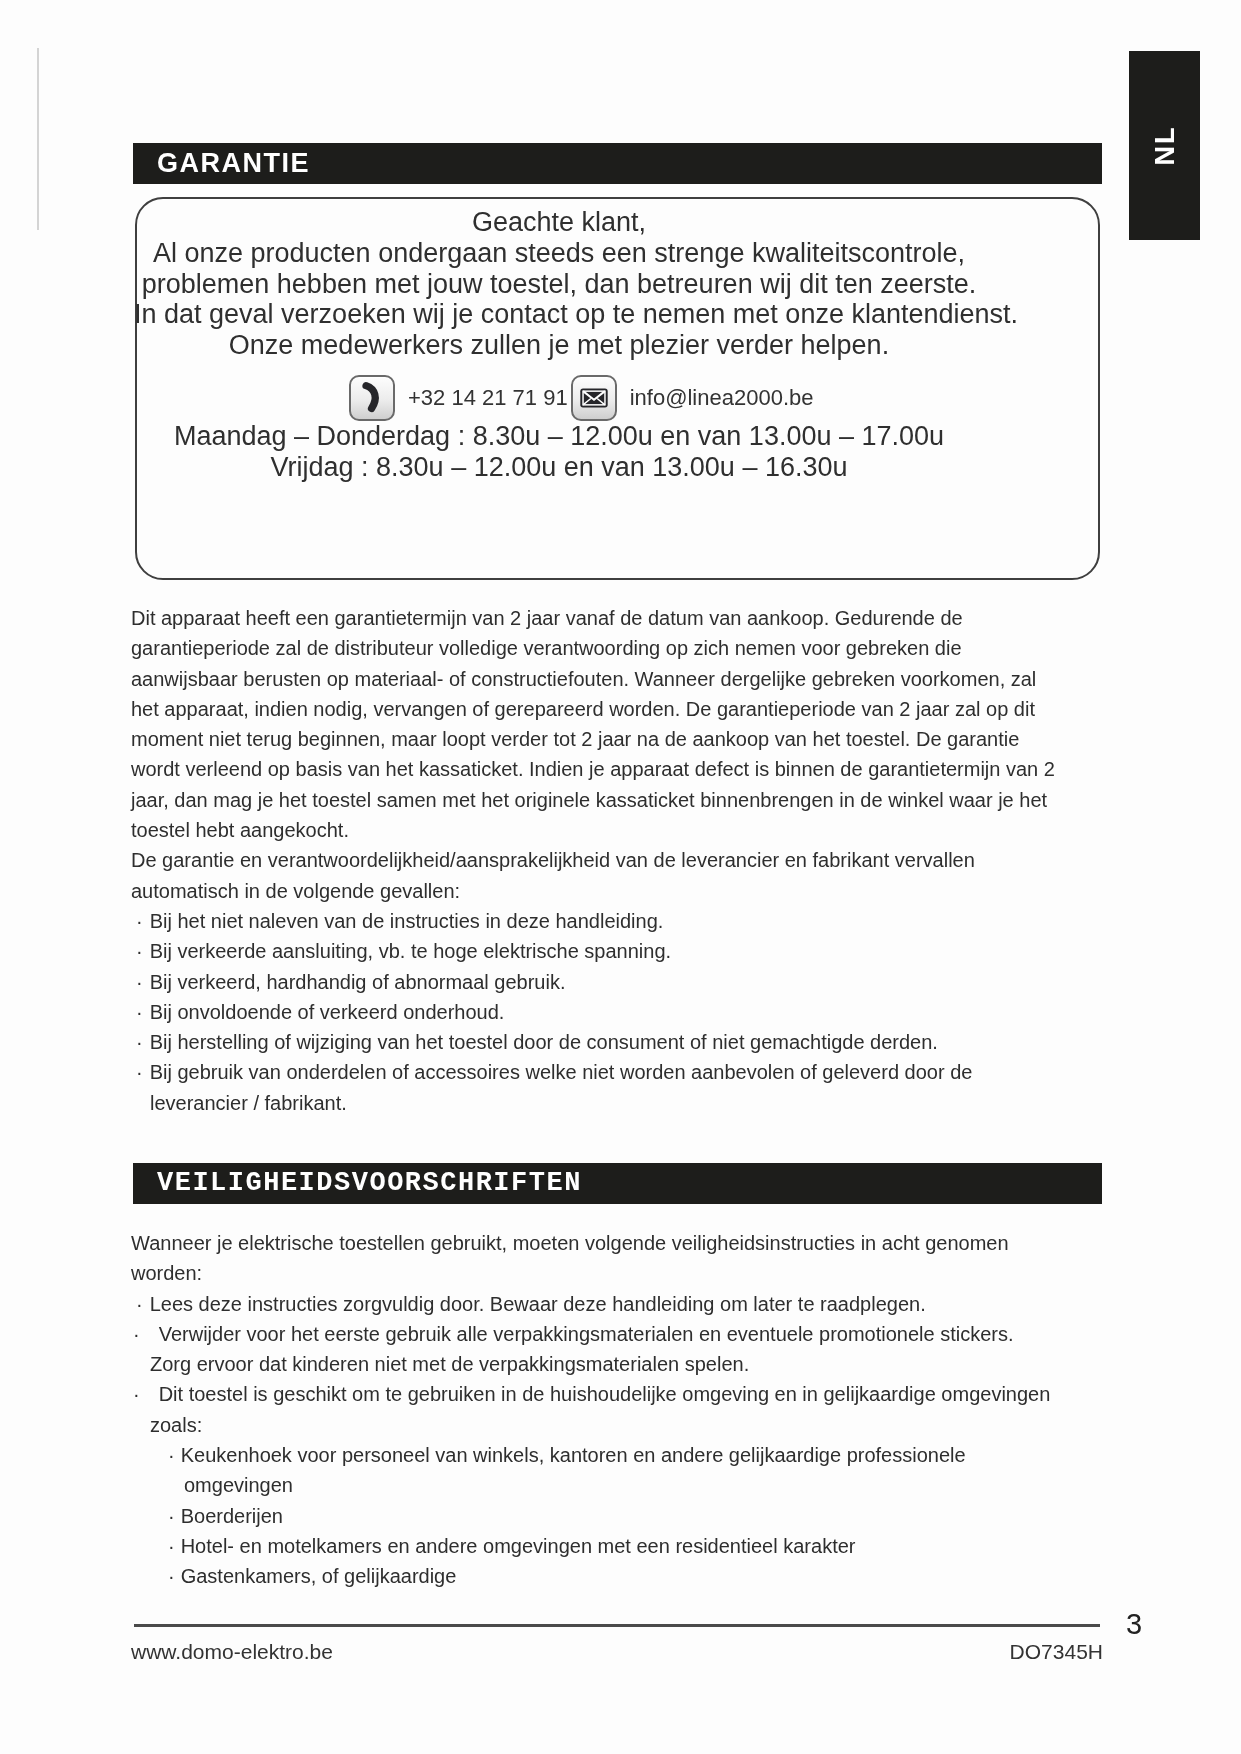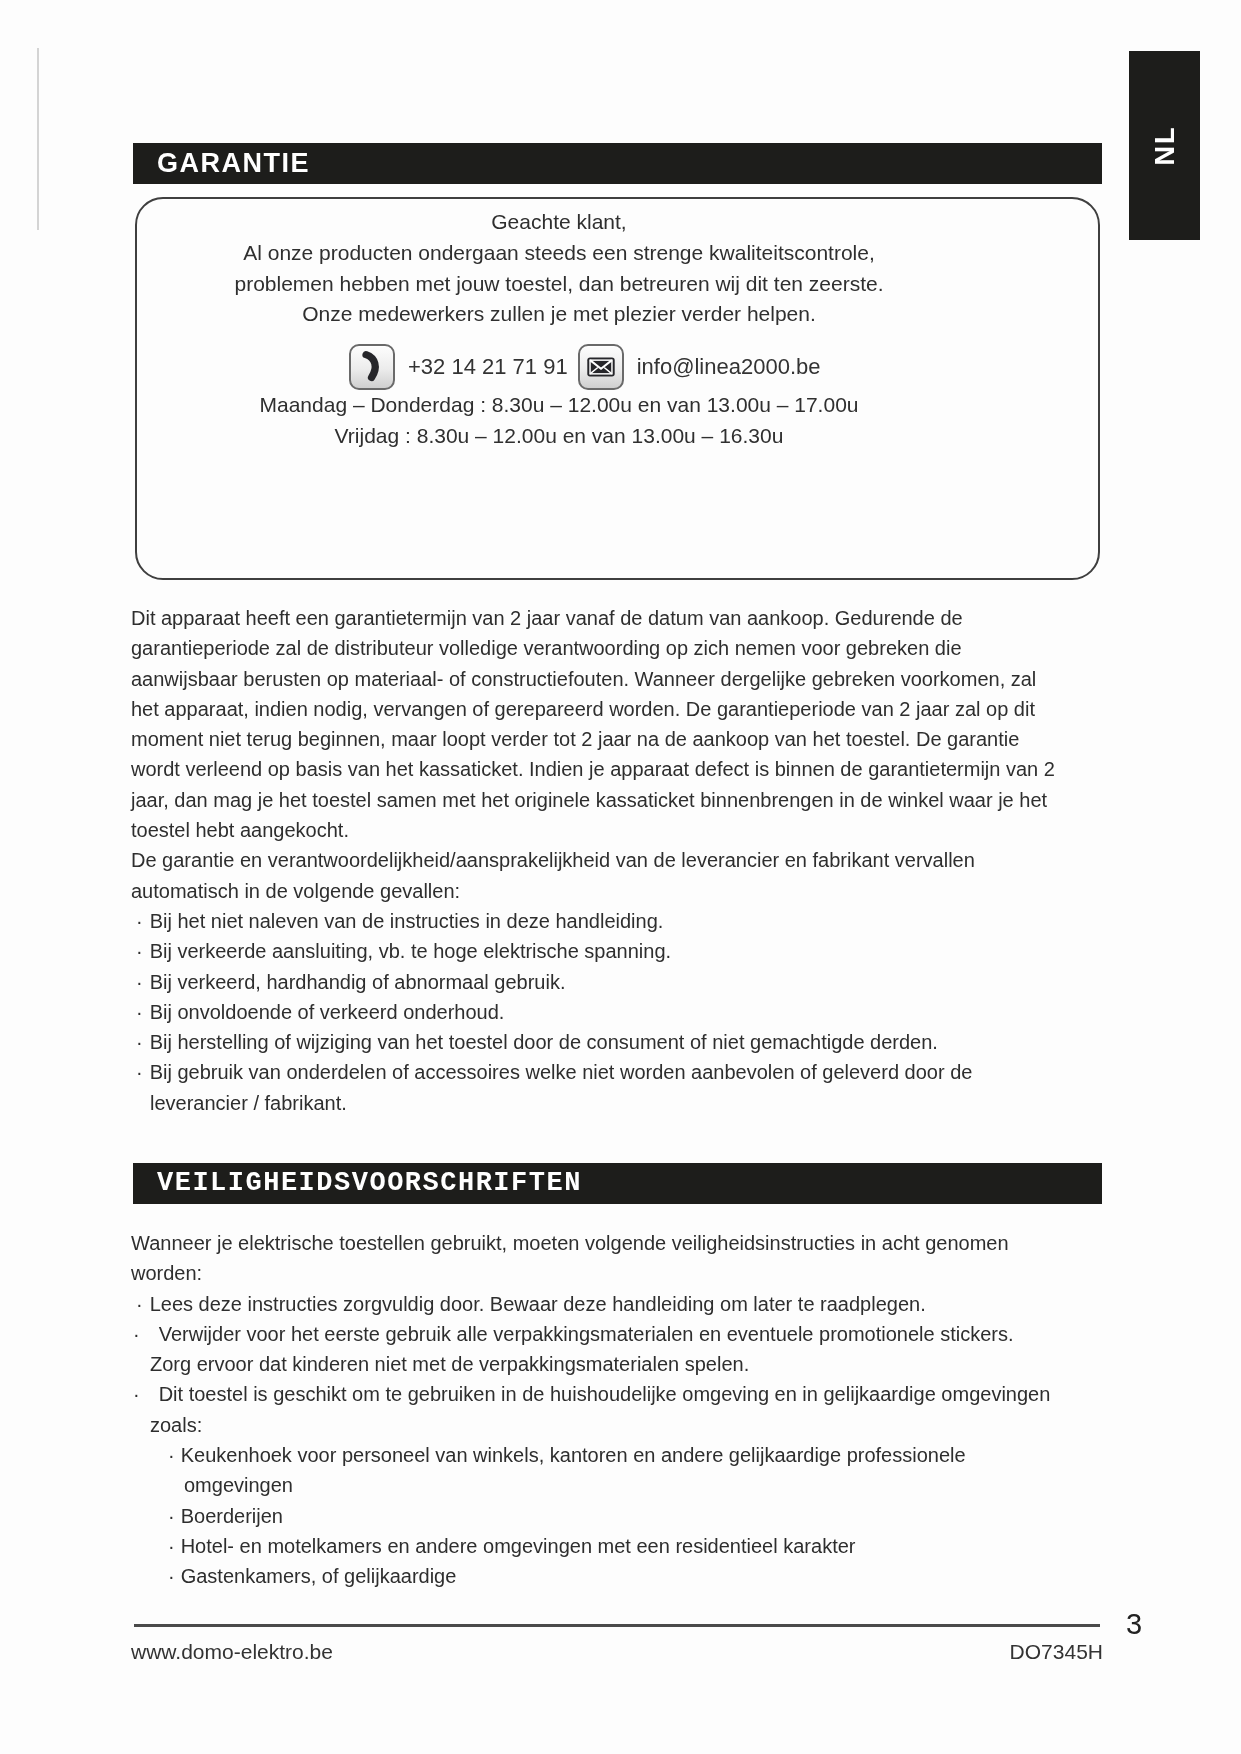--- a/index.html
+++ b/index.html
@@ -39,35 +39,35 @@
   .contact-box{
     position:absolute;left:135px;top:197px;width:965px;height:383px;
     border:2.5px solid #3f3f3f;border-radius:28px;box-sizing:border-box;
     background:transparent;
   }
   .box-inner{
     position:absolute;left:134px;top:207px;width:850px;
     text-align:center;
   }
   .box-line{
-    height:30.8px;line-height:30.8px;font-size:21px;color:#2f2f2f;white-space:nowrap;
+    height:30.8px;line-height:30.8px;font-size:27px;color:#2f2f2f;white-space:nowrap;
   }
   .contact-row{
     display:flex;align-items:center;justify-content:flex-start;
     padding-left:215px;margin-top:14px;height:46px;text-align:left;
   }
   .icon-btn{
     width:46px;height:46px;border-radius:10px;border:2px solid #6a6a6a;
     background:linear-gradient(180deg,#fdfdfd 0%,#ececec 55%,#cfcfcf 100%);
     box-shadow:inset 0 1px 1px #ffffff;
     display:flex;align-items:center;justify-content:center;box-sizing:border-box;
     flex:0 0 auto;
   }
   .contact-text{font-size:22px;color:#333333;white-space:nowrap;}
-  .phone-text{margin-left:13px;margin-right:10px;}
+  .phone-text{margin-left:13px;margin-right:3px;}
   .email-text{margin-left:13px;}
   .hours-first{}
   
   .flow{position:absolute;left:131px;width:990px;}
   .flow1{top:603px;}
   .flow2{top:1228px;}
   .bline{
     height:30.3px;line-height:30.3px;font-size:20px;color:#2e2e2e;white-space:nowrap;
   }
   .li{display:flex;padding-left:5px;}
@@ -104,20 +104,21 @@
 
   <div class="section-bar bar1">
     <span>GARANTIE</span>
   </div>
 
   <div class="contact-box"></div>
   <div class="box-inner">
     <div class="box-line">Geachte klant,</div>
     <div class="box-line">Al onze producten ondergaan steeds een strenge kwaliteitscontrole,</div>
     <div class="box-line">problemen hebben met jouw toestel, dan betreuren wij dit ten zeerste.</div>
+    <div class="box-line">In dat geval verzoeken wij je contact op te nemen met onze klantendienst.</div>
     <div class="box-line">Onze medewerkers zullen je met plezier verder helpen.</div>
 
     <div class="contact-row">
       <span class="icon-btn">
         <svg width="42" height="42" viewBox="0 0 46 46">
           <path d="M16.5 9.5 C26.5 13 30 23 22.5 34.5" fill="none" stroke="#26262a" stroke-width="8" stroke-linecap="round"></path>
         </svg>
       </span>
       <span class="contact-text phone-text">+32 14 21 71 91</span>
       <span class="icon-btn">

